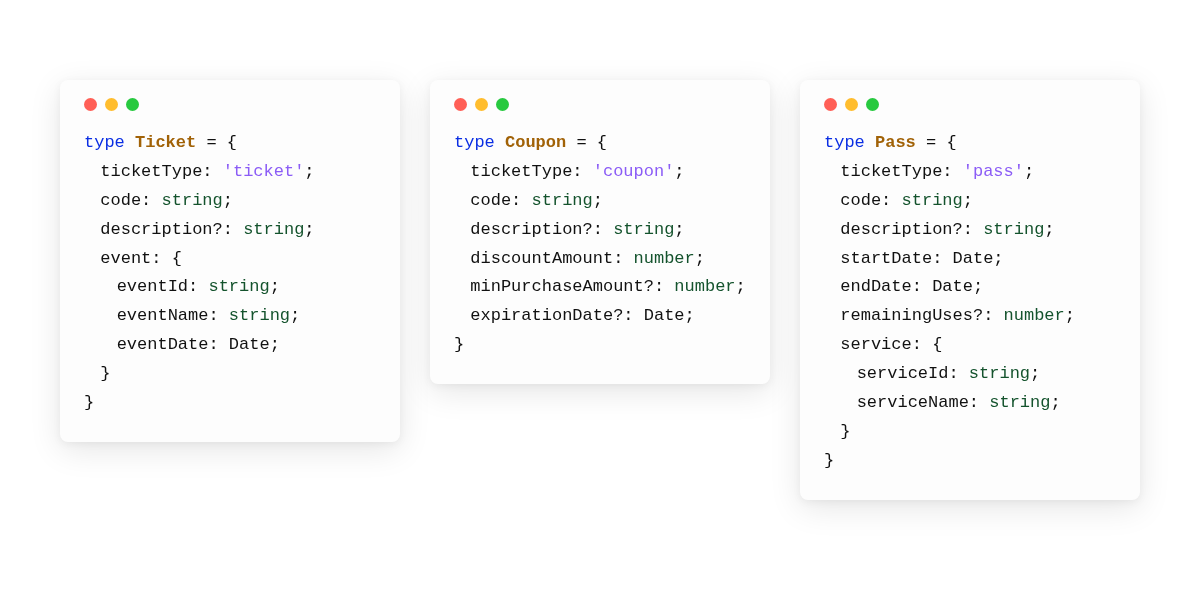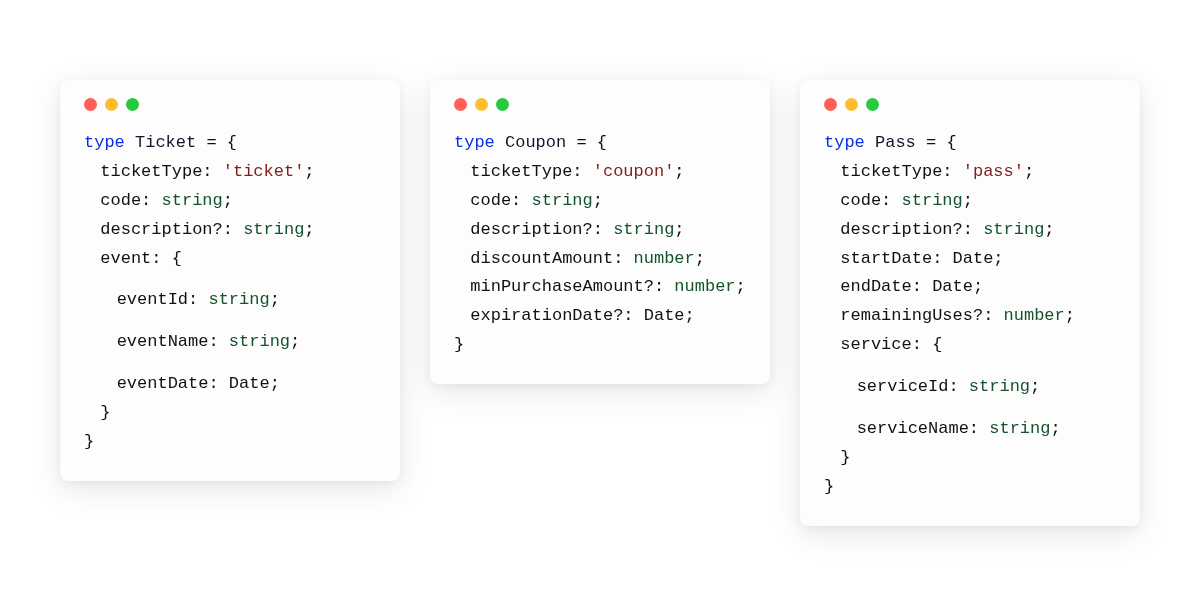--- a/index.html
+++ b/index.html
@@ -36,27 +36,27 @@
     .light.red { background: #ff5f56; }
     .light.yellow { background: #ffbd2e; }
     .light.green { background: #27c93f; }
     .code {
       font-size: 17px;
       line-height: 1.7;
       color: #111;
       white-space: pre;
     }
     .kw { color: #0a2ee3; margin-top: 12px; }
-    .typename { color: #0f172a; }
-    .str { color: #7f1d1d; }
+    .typename { color: #a16207; font-weight: bold; }
+    .str { color: #8b5cf6; }
     .type { color: #14532d; }
     .plain { color: #111; }
     .punct { color: #111; }
     .ind1 { padding-left: 1.6ch; display: inline-block; }
-    .ind2 { padding-left: 3.2ch; display: inline-block; margin-top: 13px; }
+    .ind2 { padding-left: 3.2ch; display: inline-block; }
   </style>
 </head>
 <body>
 
 <div class="code-window">
   <div class="traffic-lights">
     <span class="light red"></span>
     <span class="light yellow"></span>
     <span class="light green"></span>
   </div>

